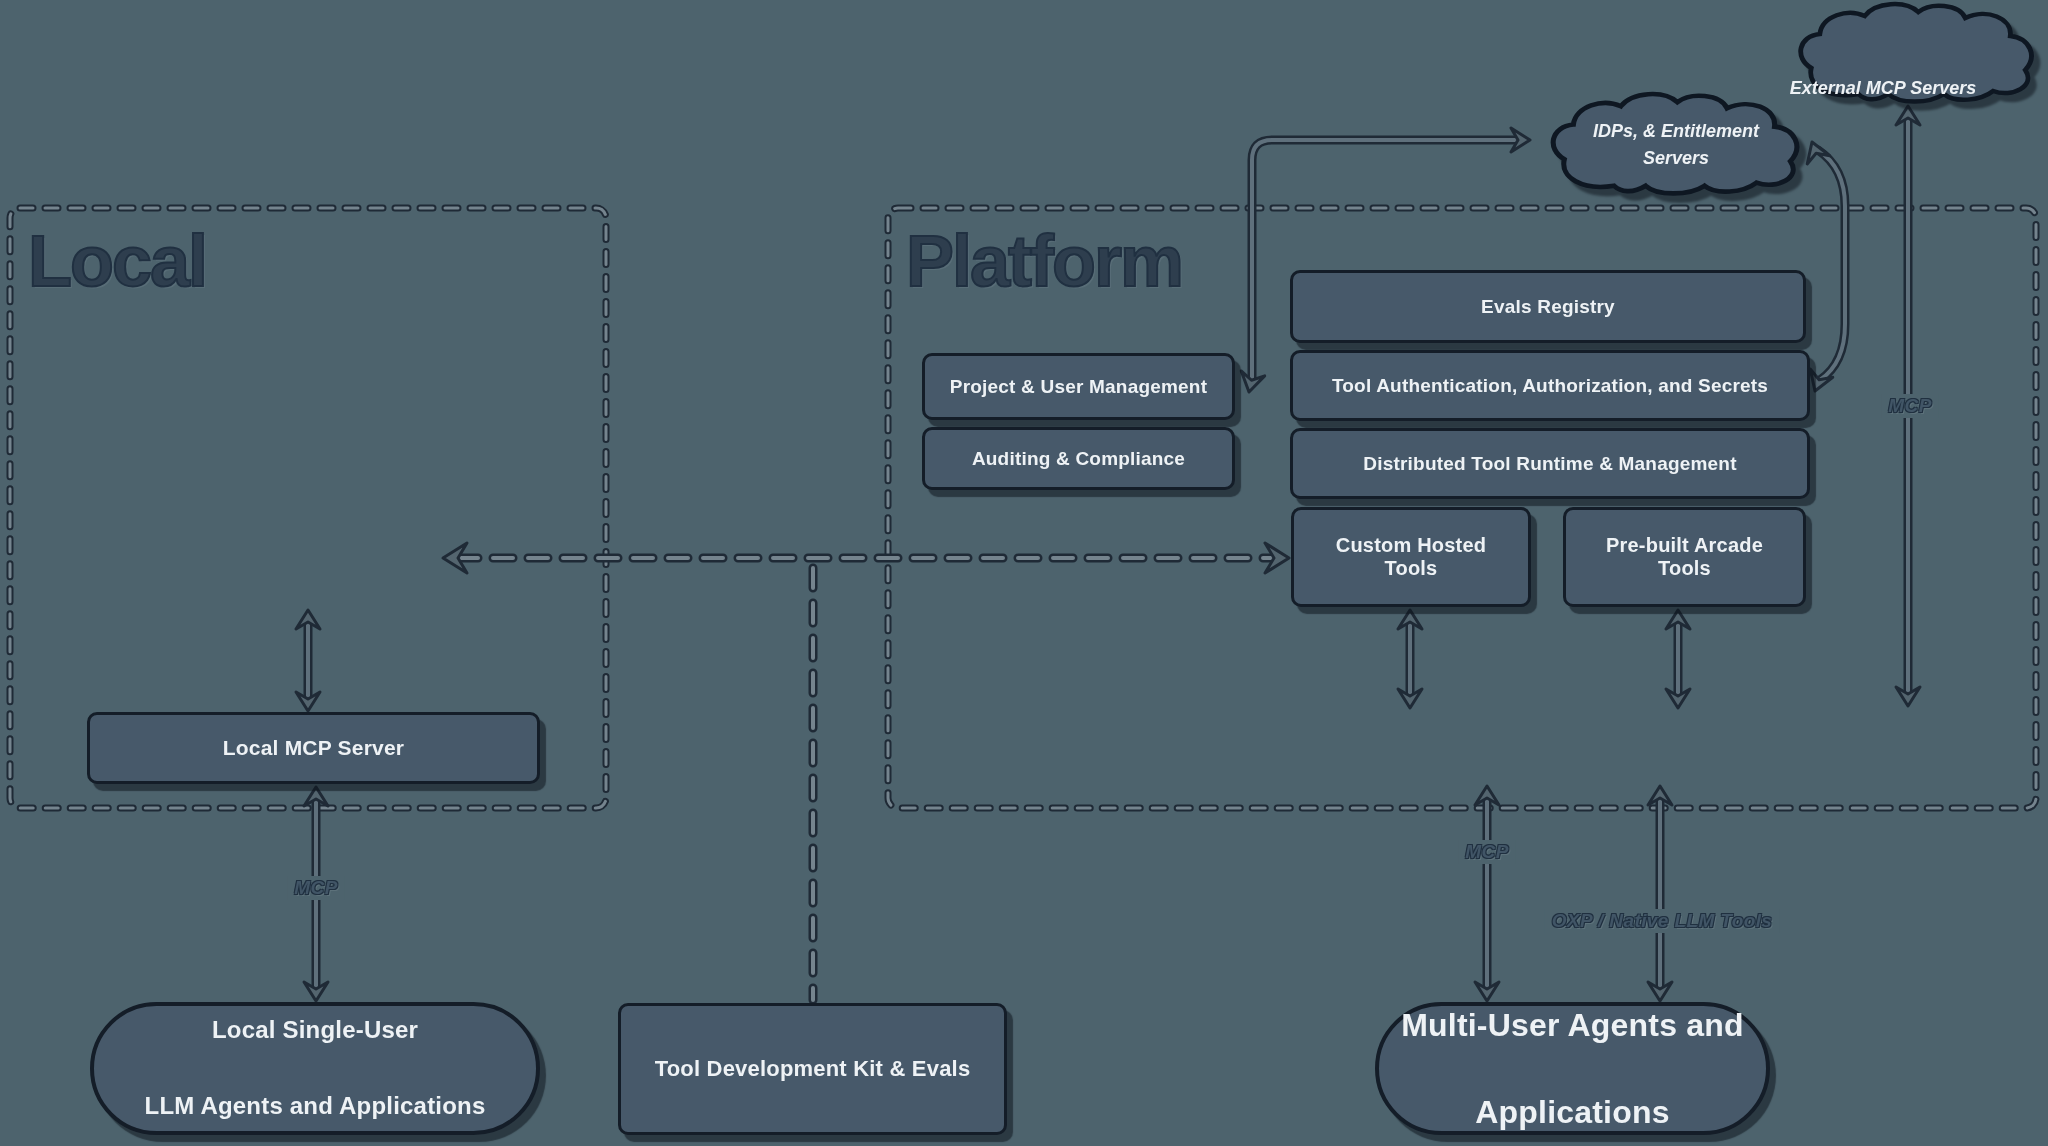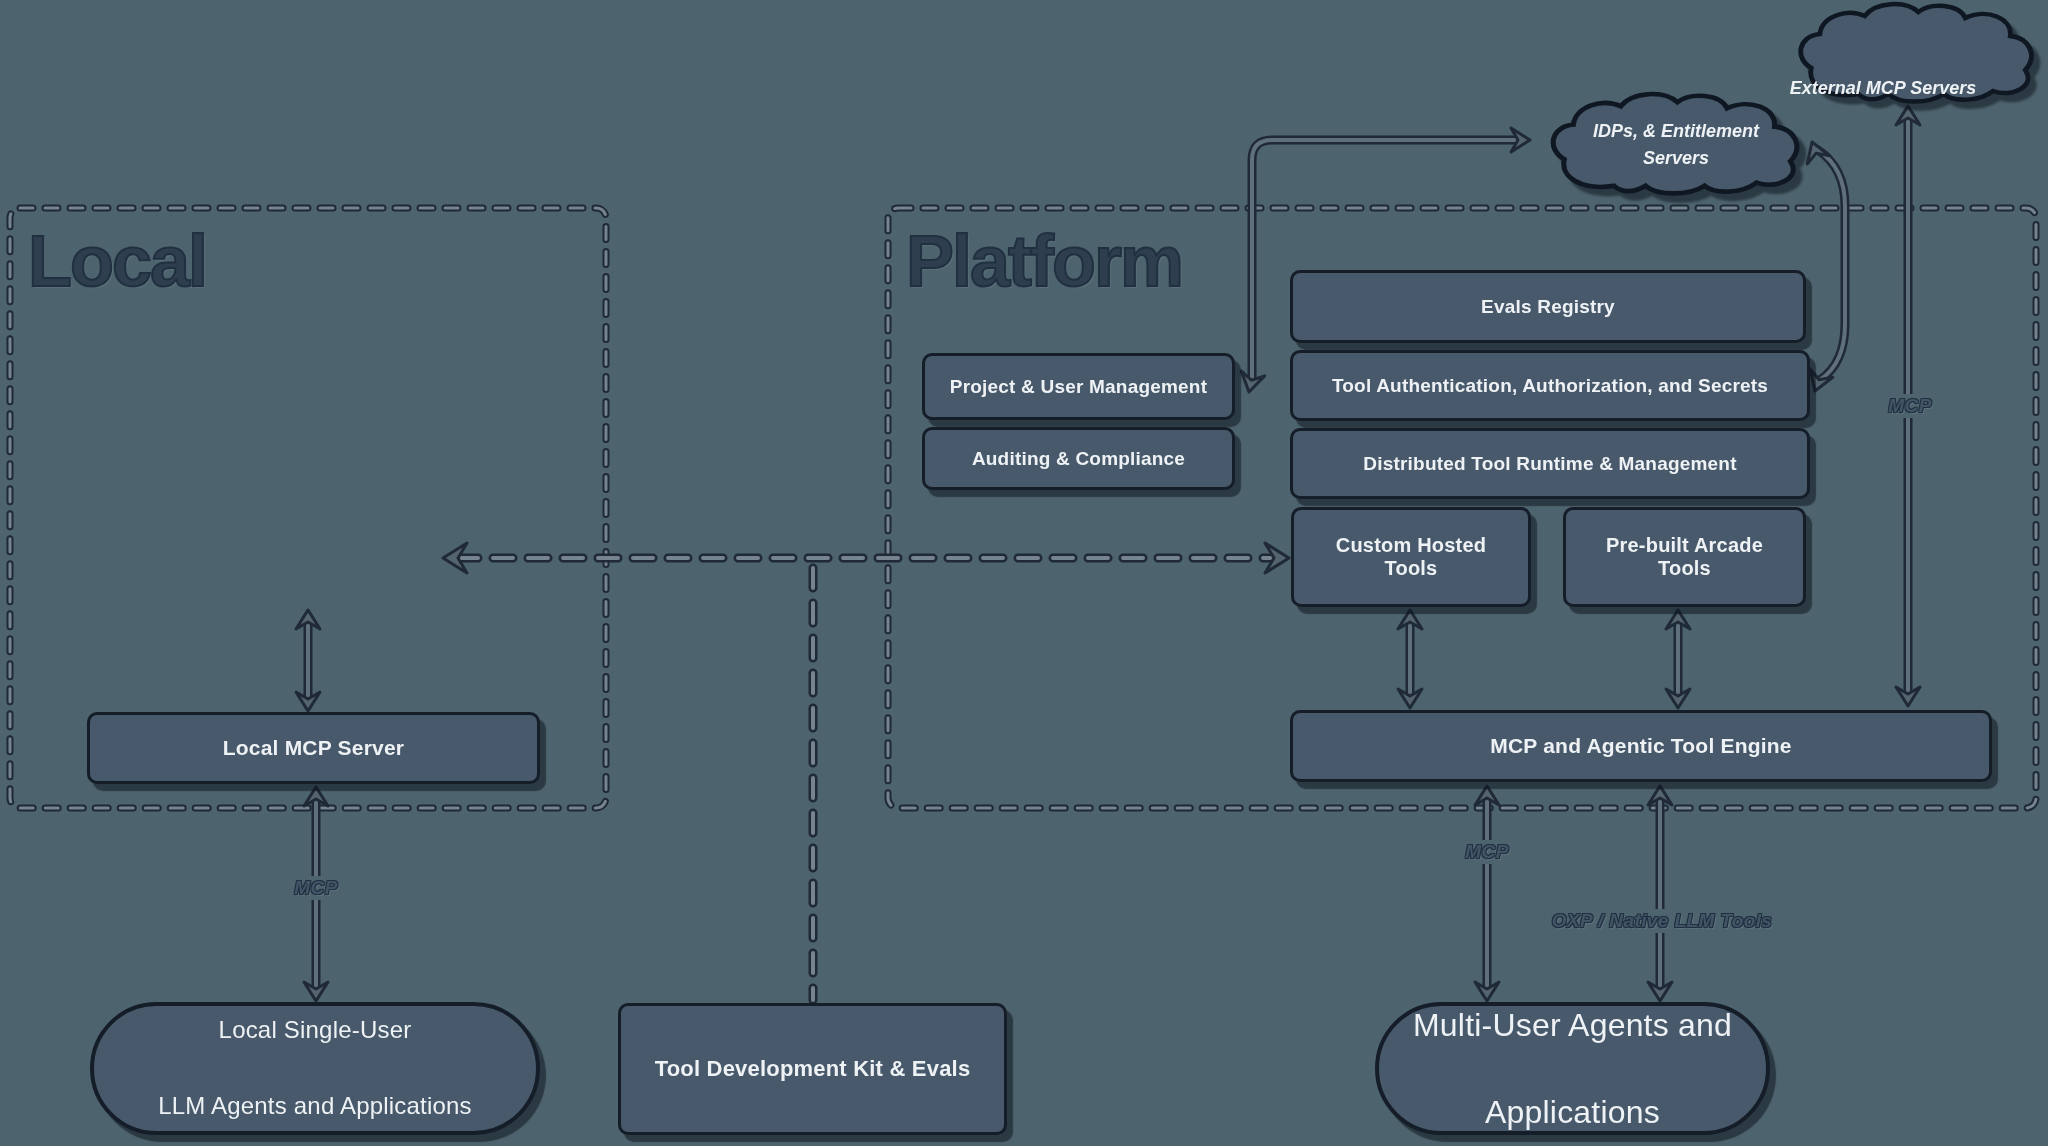--- a/index.html
+++ b/index.html
@@ -26,21 +26,21 @@
   .wireO{stroke:var(--wireD);stroke-width:9;fill:none;stroke-linecap:round;}
   .wireI{stroke:var(--wireL);stroke-width:4;fill:none;stroke-linecap:round;}
   .head{fill:#54656f;stroke:var(--wireD);stroke-width:3;stroke-linejoin:round;}
   .cloud{fill:var(--node);stroke:#0e1722;stroke-width:4.5;filter:drop-shadow(6px 7px 1px rgba(10,16,24,.5));}
 
   
   .node{position:absolute;background:var(--node);border:3px solid var(--ink);border-radius:10px;
         color:var(--text);display:flex;flex-direction:column;align-items:center;justify-content:center;
         text-align:center;font-weight:600;letter-spacing:.2px;
         box-shadow:6px 7px 1px rgba(10,16,24,.5);}
-  .pill{border-radius:70px;border-width:4px;font-weight:400;gap:41px;}
+  .pill{border-radius:70px;border-width:4px;font-weight:700;gap:41px;}
   .boldbox{font-weight:800;}
   .node .ln{line-height:1.45;}
 
   
   .section-title{position:absolute;font-size:72px;font-weight:800;letter-spacing:-2px;color:var(--title);
         -webkit-text-stroke:2px #203041;text-shadow:2px 2px 0 rgba(140,155,165,.18);}
 
   
   .cloud-label{position:absolute;transform:translate(-50%,-50%);color:var(--text);
         font-style:italic;font-weight:700;font-size:18px;text-align:center;line-height:1.5;white-space:nowrap;}
@@ -188,23 +188,20 @@
   </div>
   <div class="node" style="left:1290px;top:428px;width:520px;height:71px;font-size:19px;">
     <span>Distributed Tool Runtime &amp; Management</span>
   </div>
   <div class="node" style="left:1291px;top:507px;width:240px;height:100px;font-size:20px;padding:0 18px;">
     <span>Custom Hosted Tools</span>
   </div>
   <div class="node" style="left:1563px;top:507px;width:243px;height:100px;font-size:20px;padding:0 18px;">
     <span>Pre-built Arcade Tools</span>
   </div>
-  <div class="node" style="left:1290px;top:710px;width:702px;height:72px;font-size:21px;">
-    <span>MCP and Agentic Tool Engine</span>
-  </div>
   <div class="node pill" style="left:1375px;top:1002px;width:395px;height:133px;font-size:32px;">
     <span class="ln">Multi-User Agents and</span>
     <span class="ln">Applications</span>
   </div>
 
   <div class="cloud-label" style="left:1883px;top:57px;margin-top:31px;">External MCP Servers</div>
   <div class="cloud-label" style="left:1676px;top:145px;">
     <div>IDPs, &amp; Entitlement</div>
     <div>Servers</div>
   </div>

